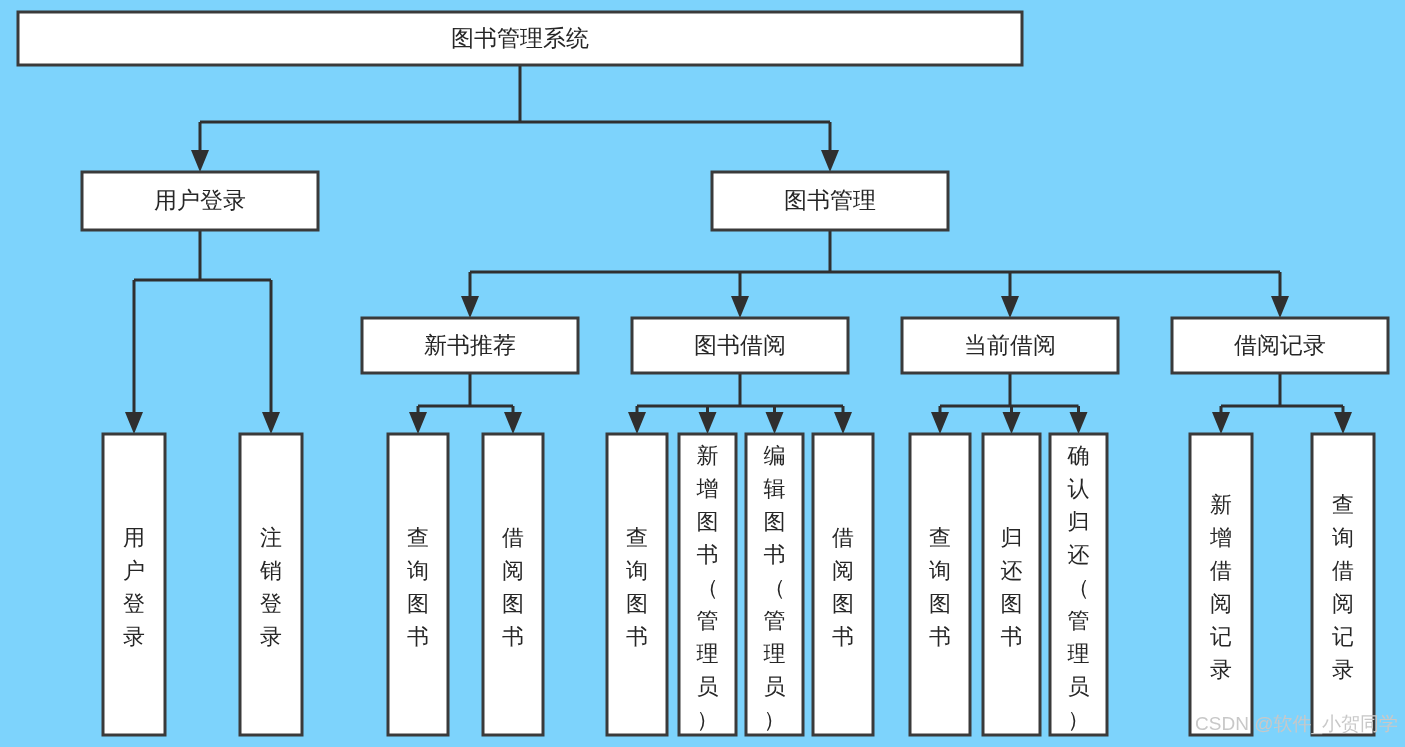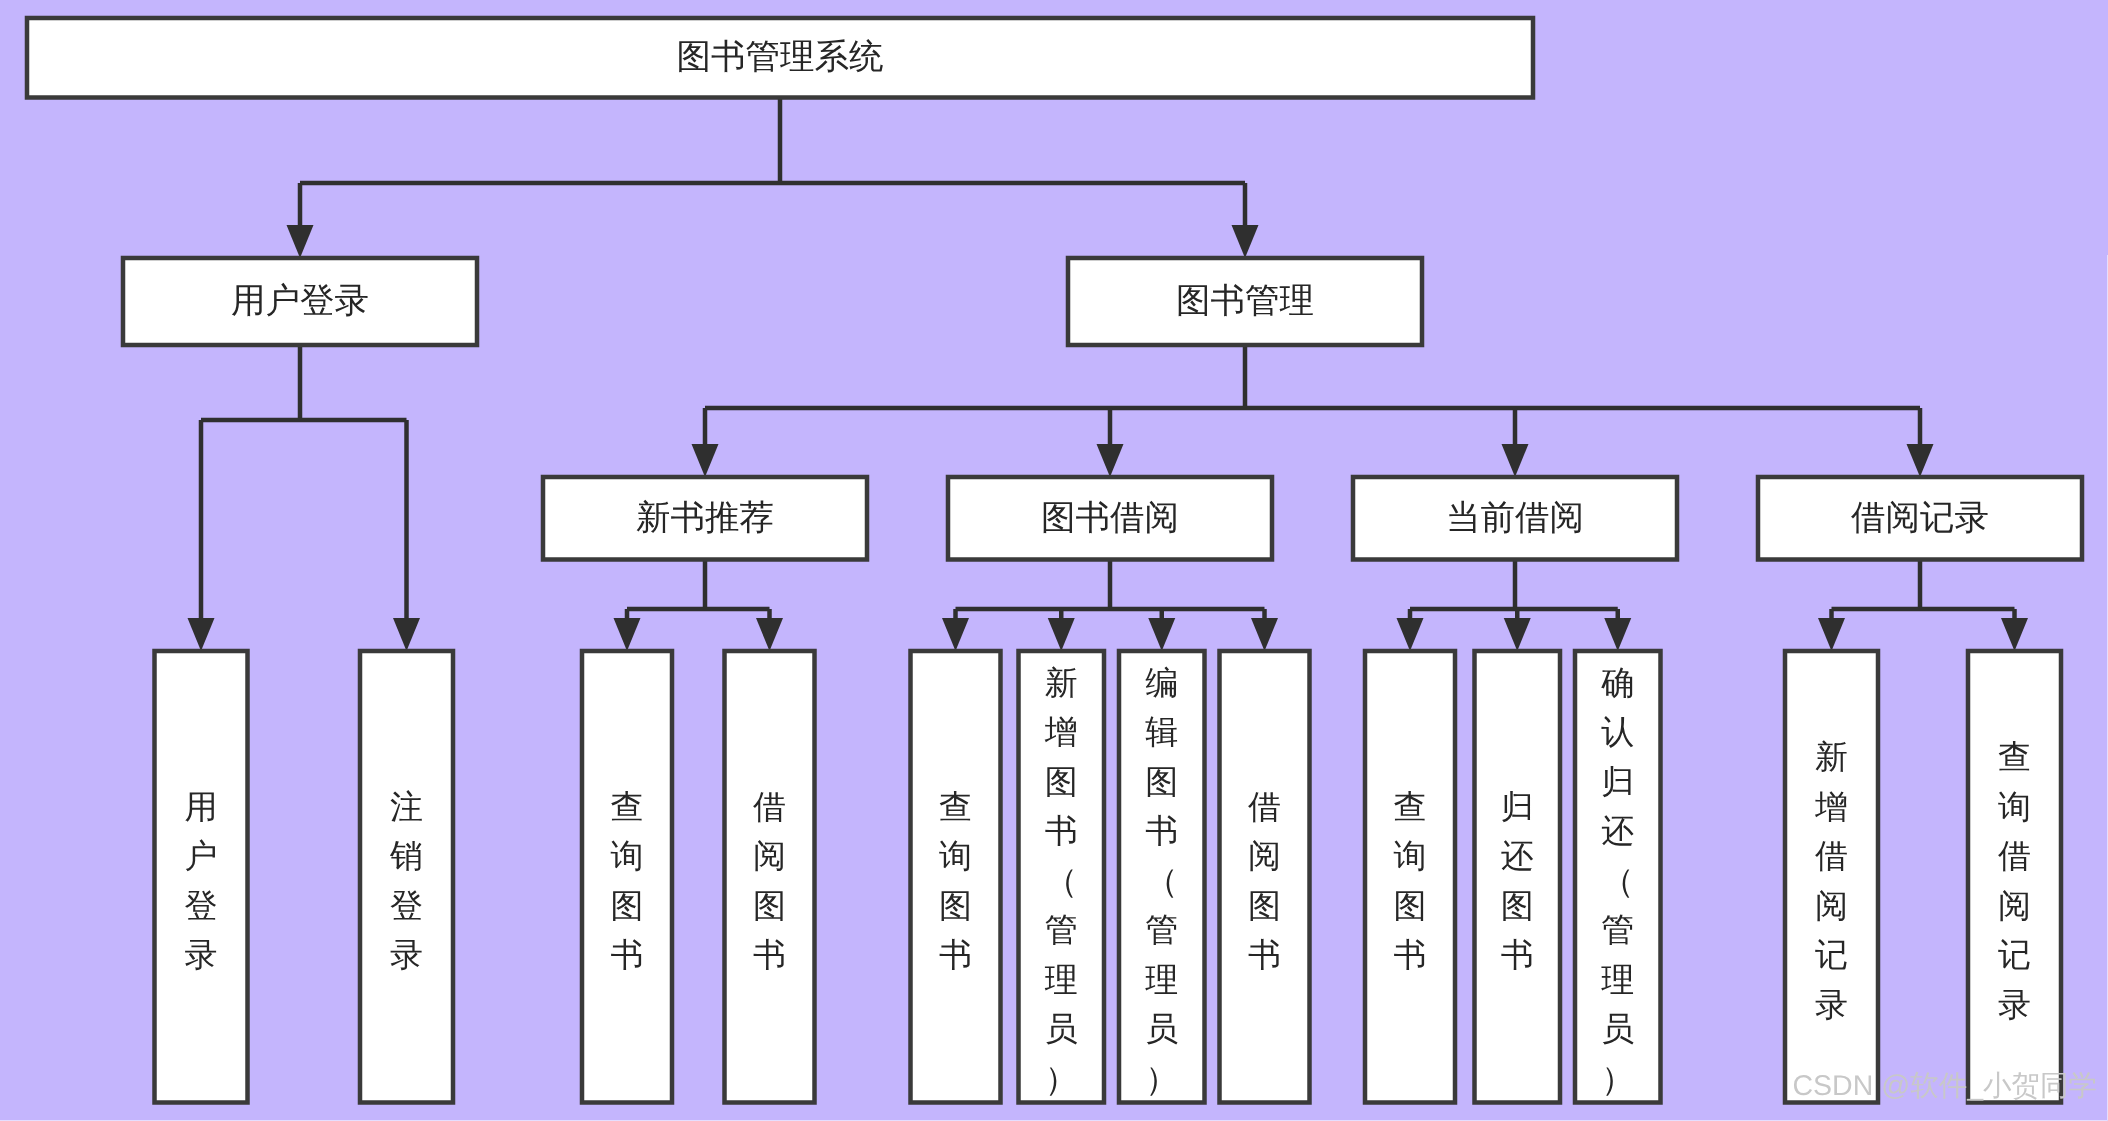--- a/index.html
+++ b/index.html
@@ -8,21 +8,21 @@
     padding: 0;
     background: #ffffff;
   }
   body {
     font-family: "Liberation Sans", "DejaVu Sans", sans-serif;
   }
   #diagram-root {
     position: relative;
     width: 1405px;
     height: 747px;
-    background: #c4b5fd;
+    background: #7dd3fc;
     overflow: hidden;
   }
   svg.diagram-canvas {
     position: absolute;
     left: 0;
     top: 0;
     width: 1405px;
     height: 747px;
     display: block;
   }

